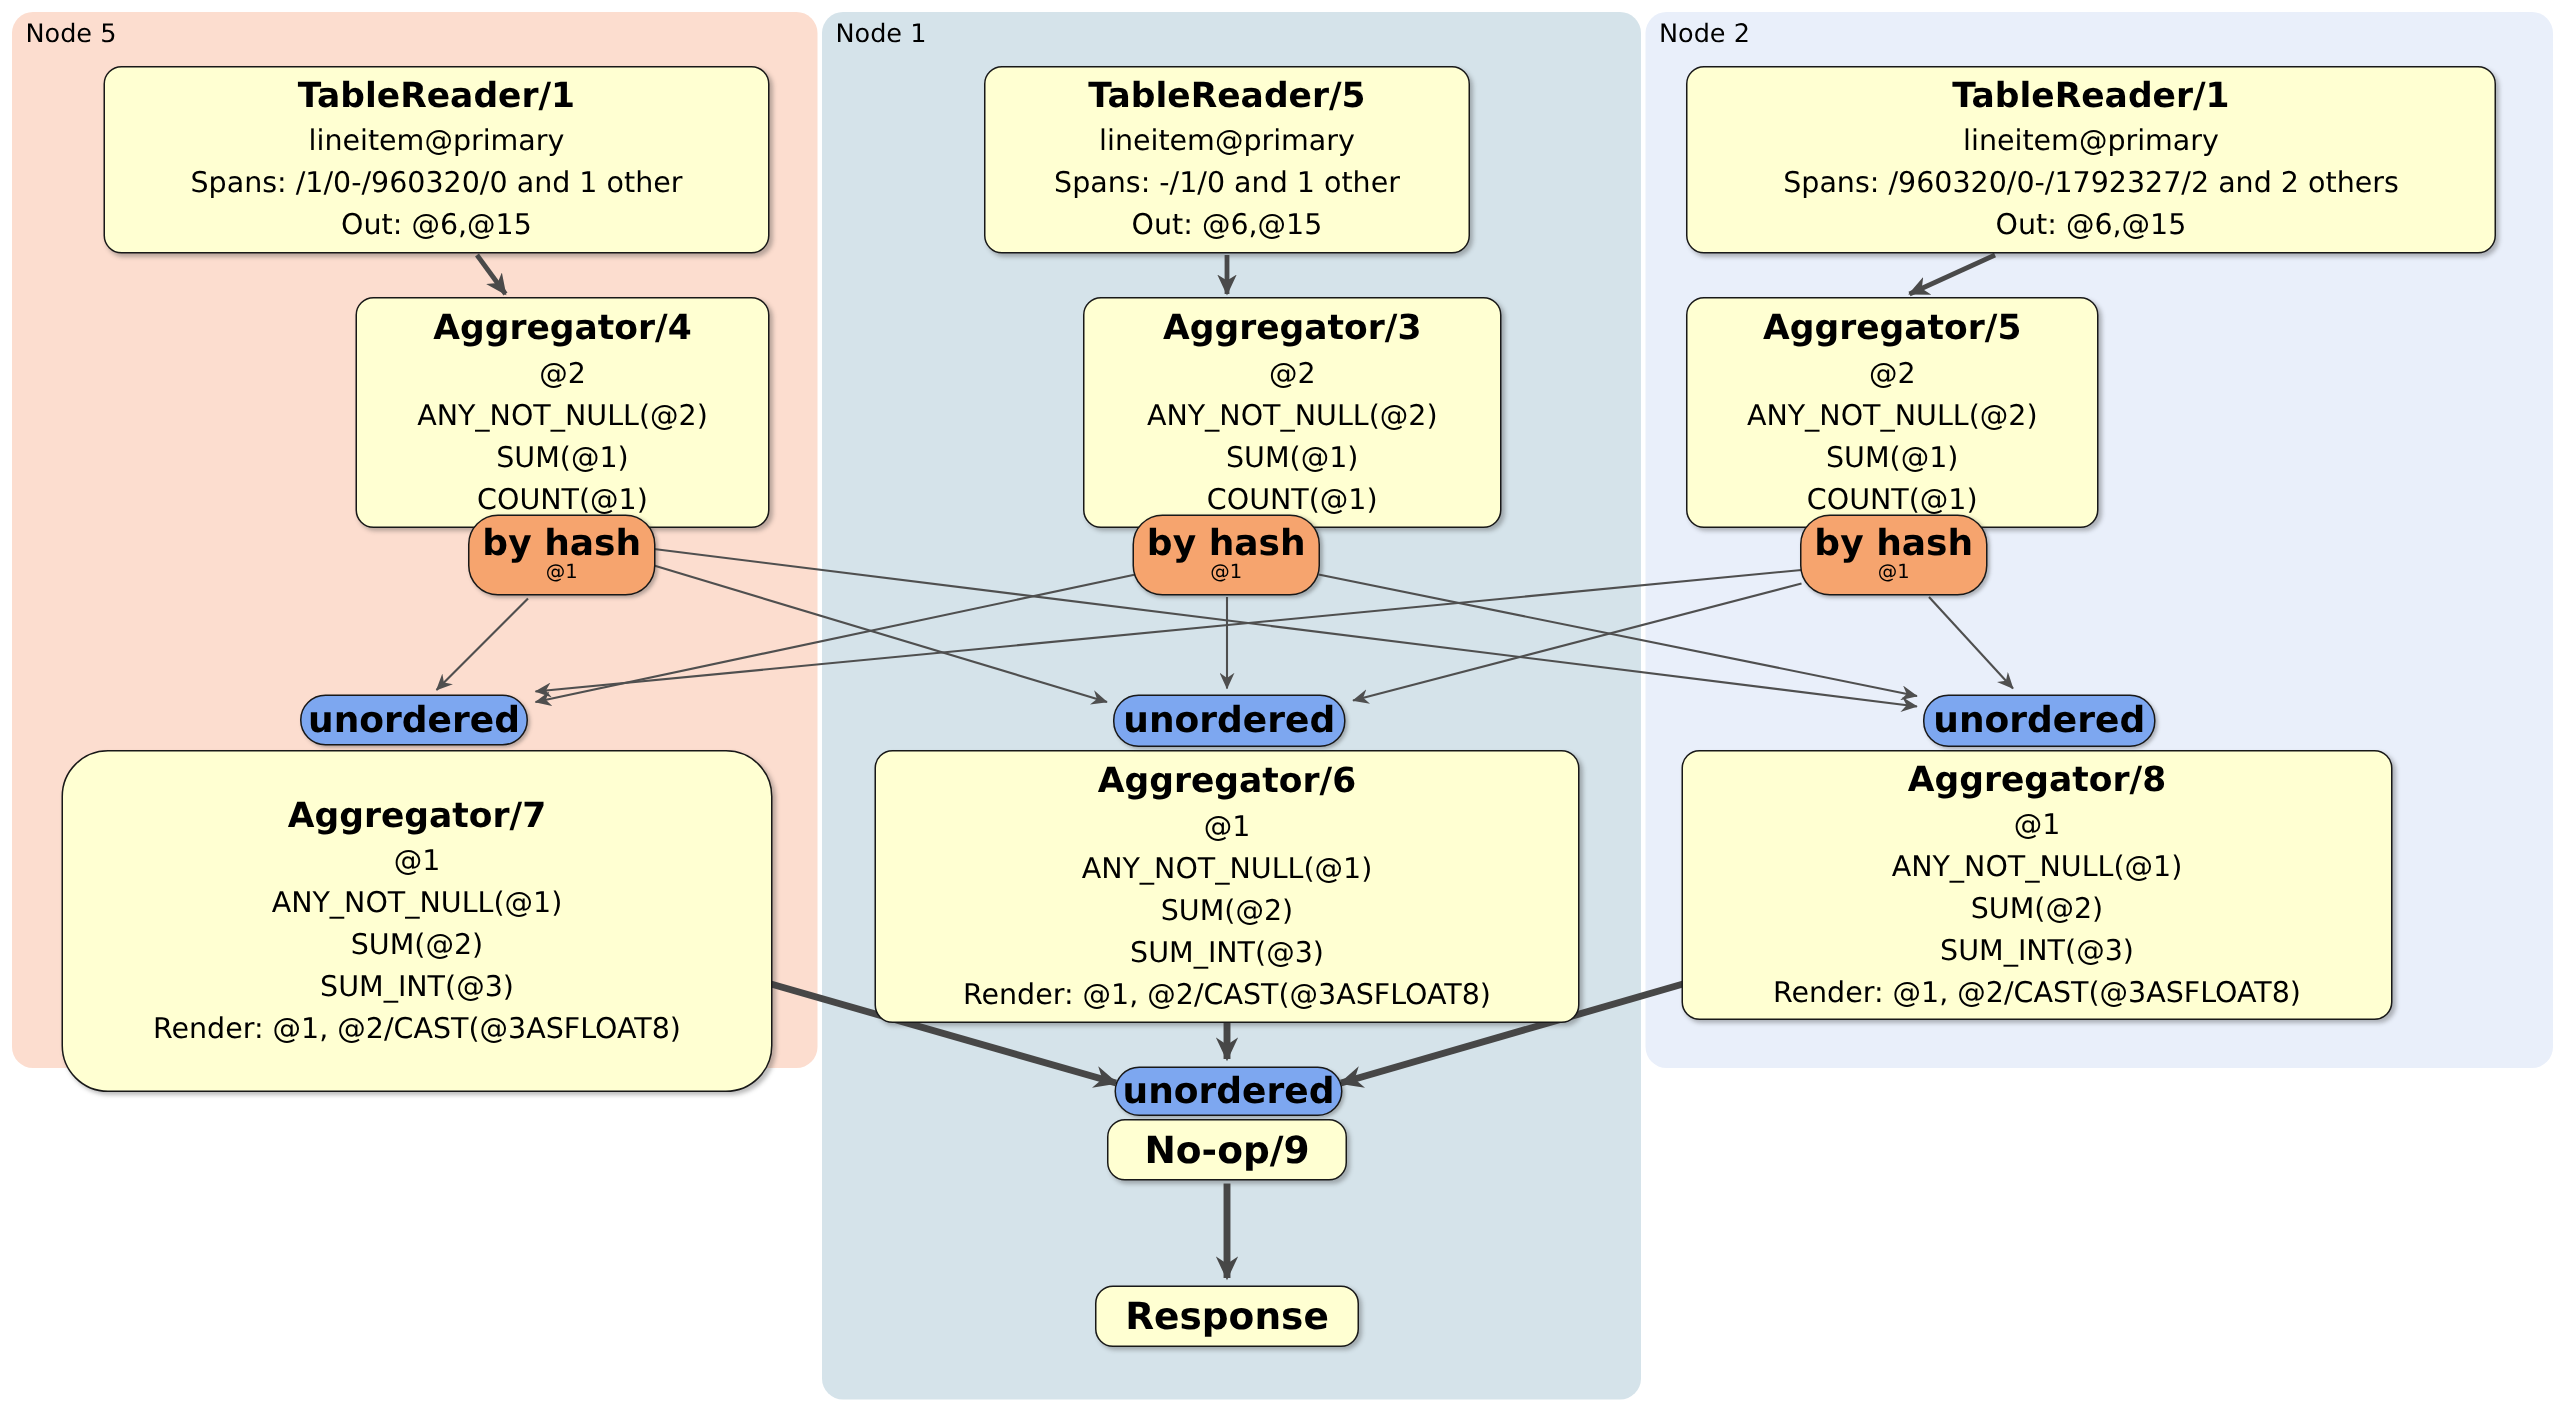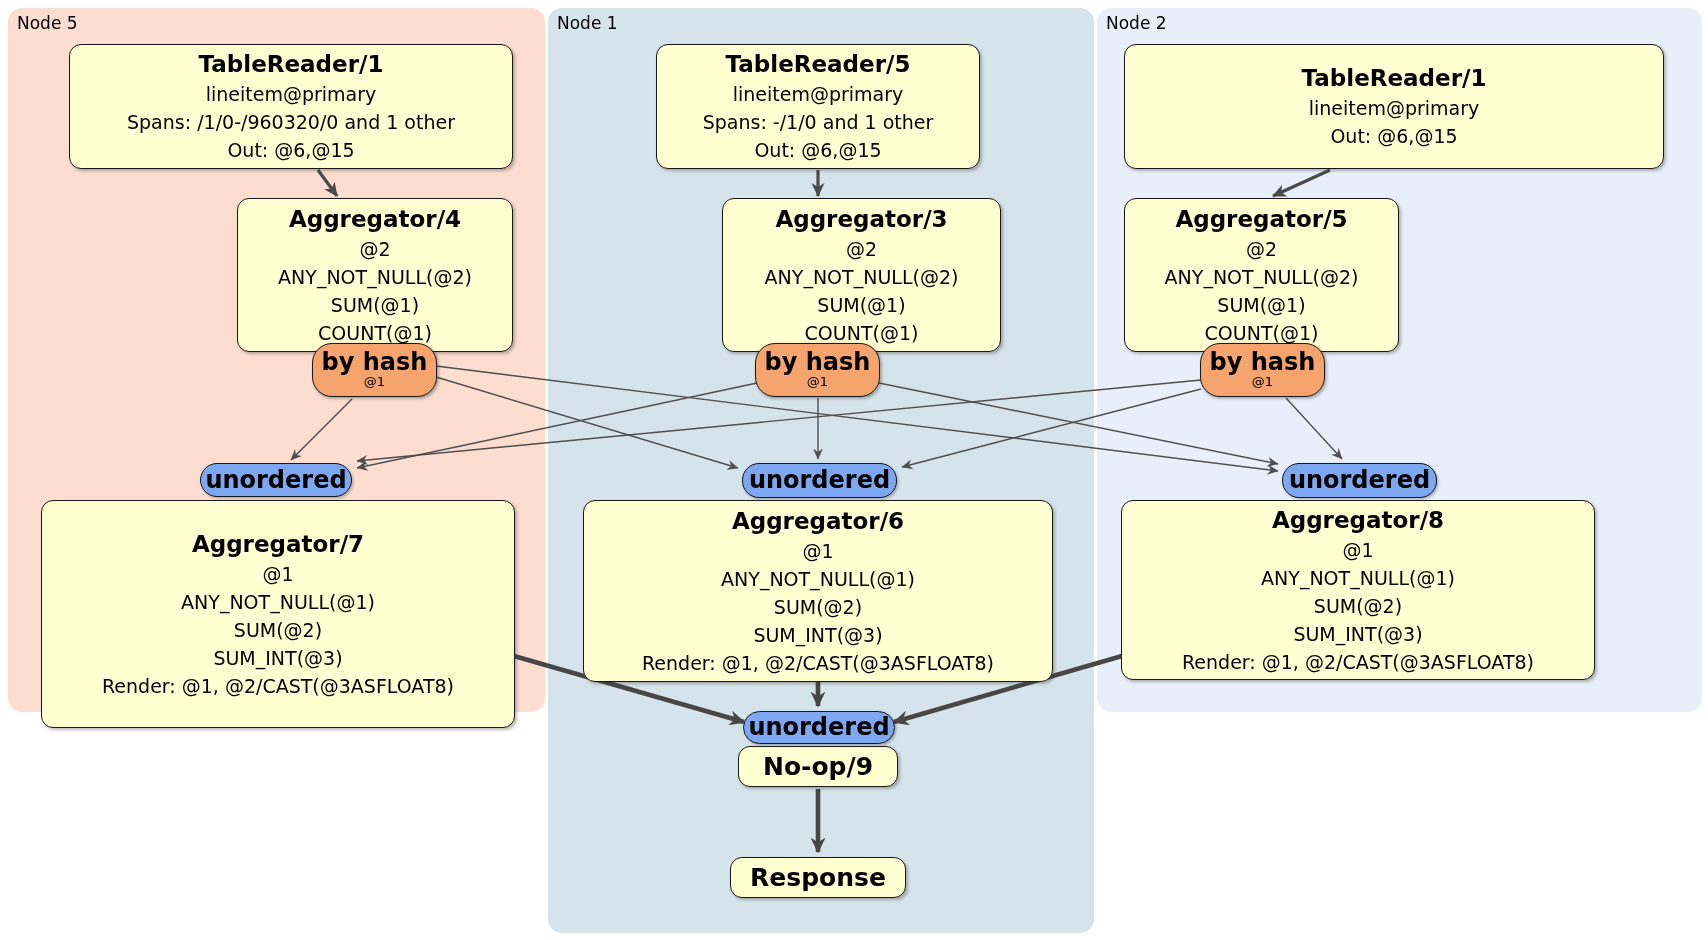--- a/index.html
+++ b/index.html
@@ -26,21 +26,21 @@
   .nodebox-title{font-weight:bold;font-size:23px;line-height:31px;white-space:nowrap;}
   .nodebox-lines{display:flex;flex-direction:column;align-items:center;}
   .box-line{font-size:19px;line-height:28px;white-space:nowrap;}
   .nodebox.small .nodebox-title{font-size:25px;line-height:30px;}
   #tr1{left:69px;top:44px;width:444px;height:125px;}
   #tr0{left:656px;top:44px;width:324px;height:125px;}
   #tr2{left:1124px;top:44px;width:540px;height:125px;}
   #agg4{left:237px;top:198px;width:276px;height:154px;text-align:center;}
   #agg3{left:679px;top:198px;width:279px;height:154px;margin-left:43px;}
   #agg5{left:1124px;top:198px;width:275px;height:154px;}
-  #agg7{left:41px;top:500px;width:474px;height:228px;}
+  #agg7{left:41px;top:500px;width:474px;height:228px;border-radius:31px;}
   #agg6{left:583px;top:500px;width:470px;height:182px;}
   #agg8{left:1121px;top:500px;width:474px;height:180px;text-align:right;}
   #noop{left:738px;top:746px;width:160px;height:41px;}
   #response{left:730px;top:857px;width:176px;height:41px;}
   
   .pill{
     position:absolute;z-index:3;border:1.6px solid #181818;
     display:flex;flex-direction:column;align-items:center;justify-content:center;
     text-align:center;box-sizing:border-box;
     box-shadow:1.5px 1.5px 2.5px rgba(60,60,60,.35);
@@ -117,20 +117,21 @@
     <div class="nodebox-lines">
         <div class="box-line">lineitem@primary</div>
         <div class="box-line">Spans: -/1/0 and 1 other</div>
         <div class="box-line">Out: @6,@15</div>
       </div>
   </div>
   <div class="nodebox" id="tr2">
     <div class="nodebox-title">TableReader/1</div>
     <div class="nodebox-lines">
         <div class="box-line">lineitem@primary</div>
+        <div class="box-line">Spans: /960320/0-/1792327/2 and 2 others</div>
         <div class="box-line">Out: @6,@15</div>
       </div>
   </div>
 
   <div class="nodebox" id="agg4">
     <div class="nodebox-title">Aggregator/4</div>
     <div class="nodebox-lines">
         <div class="box-line">@2</div>
         <div class="box-line">ANY_NOT_NULL(@2)</div>
         <div class="box-line">SUM(@1)</div>

